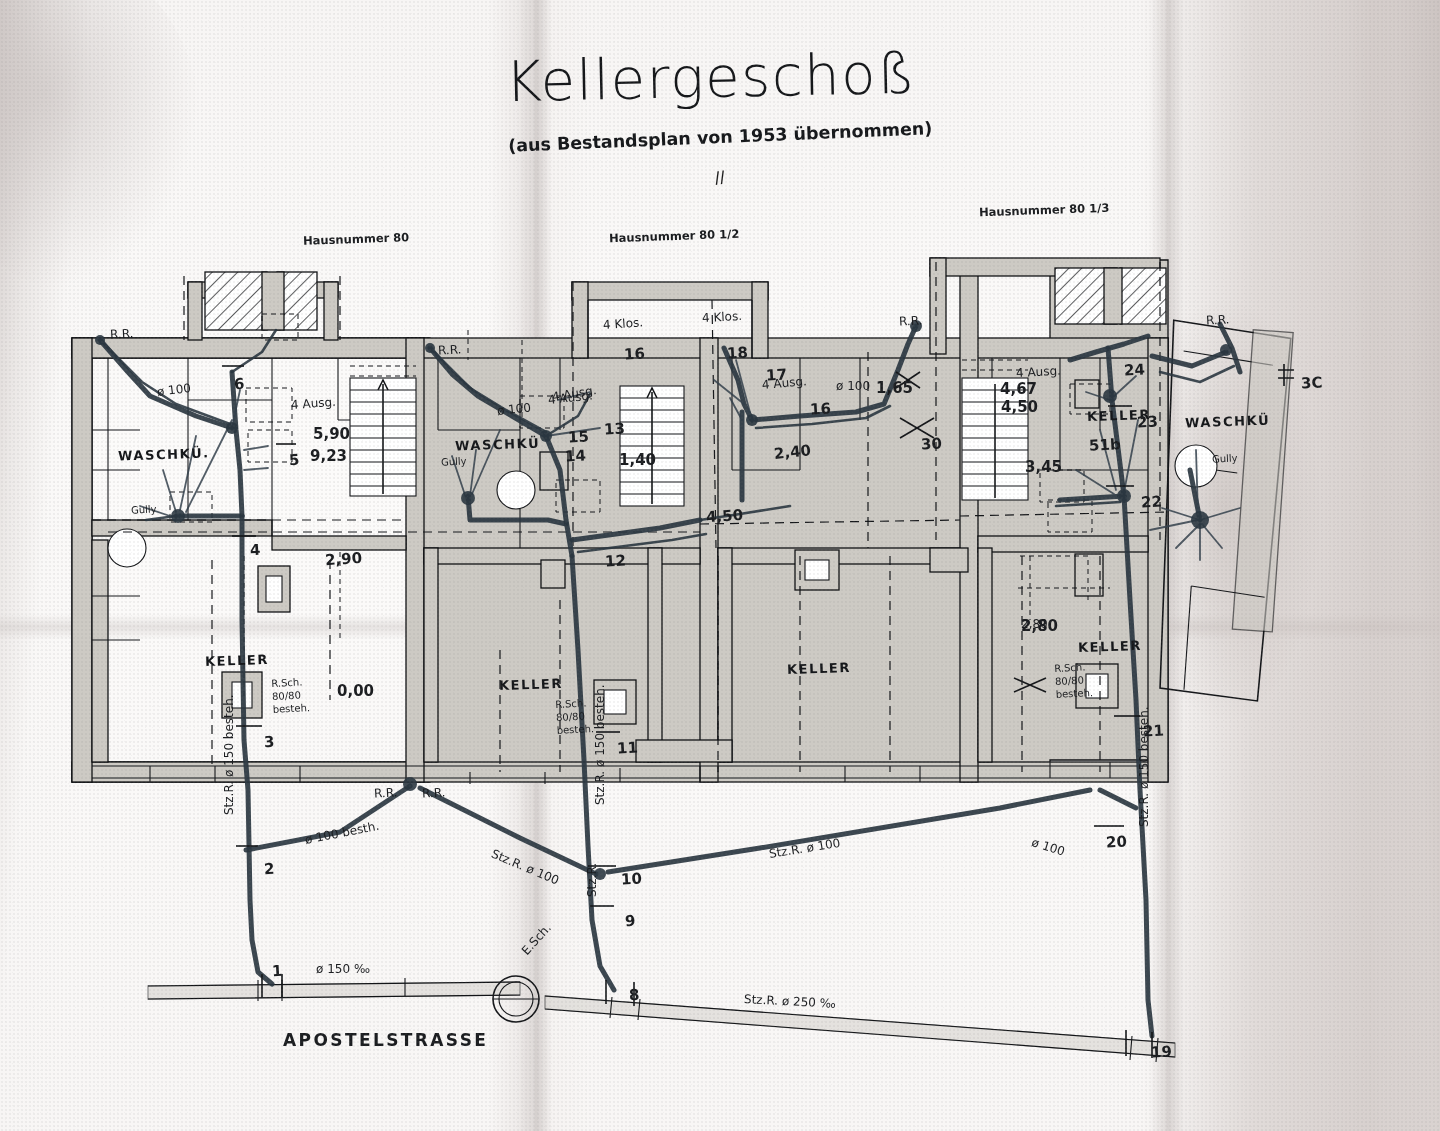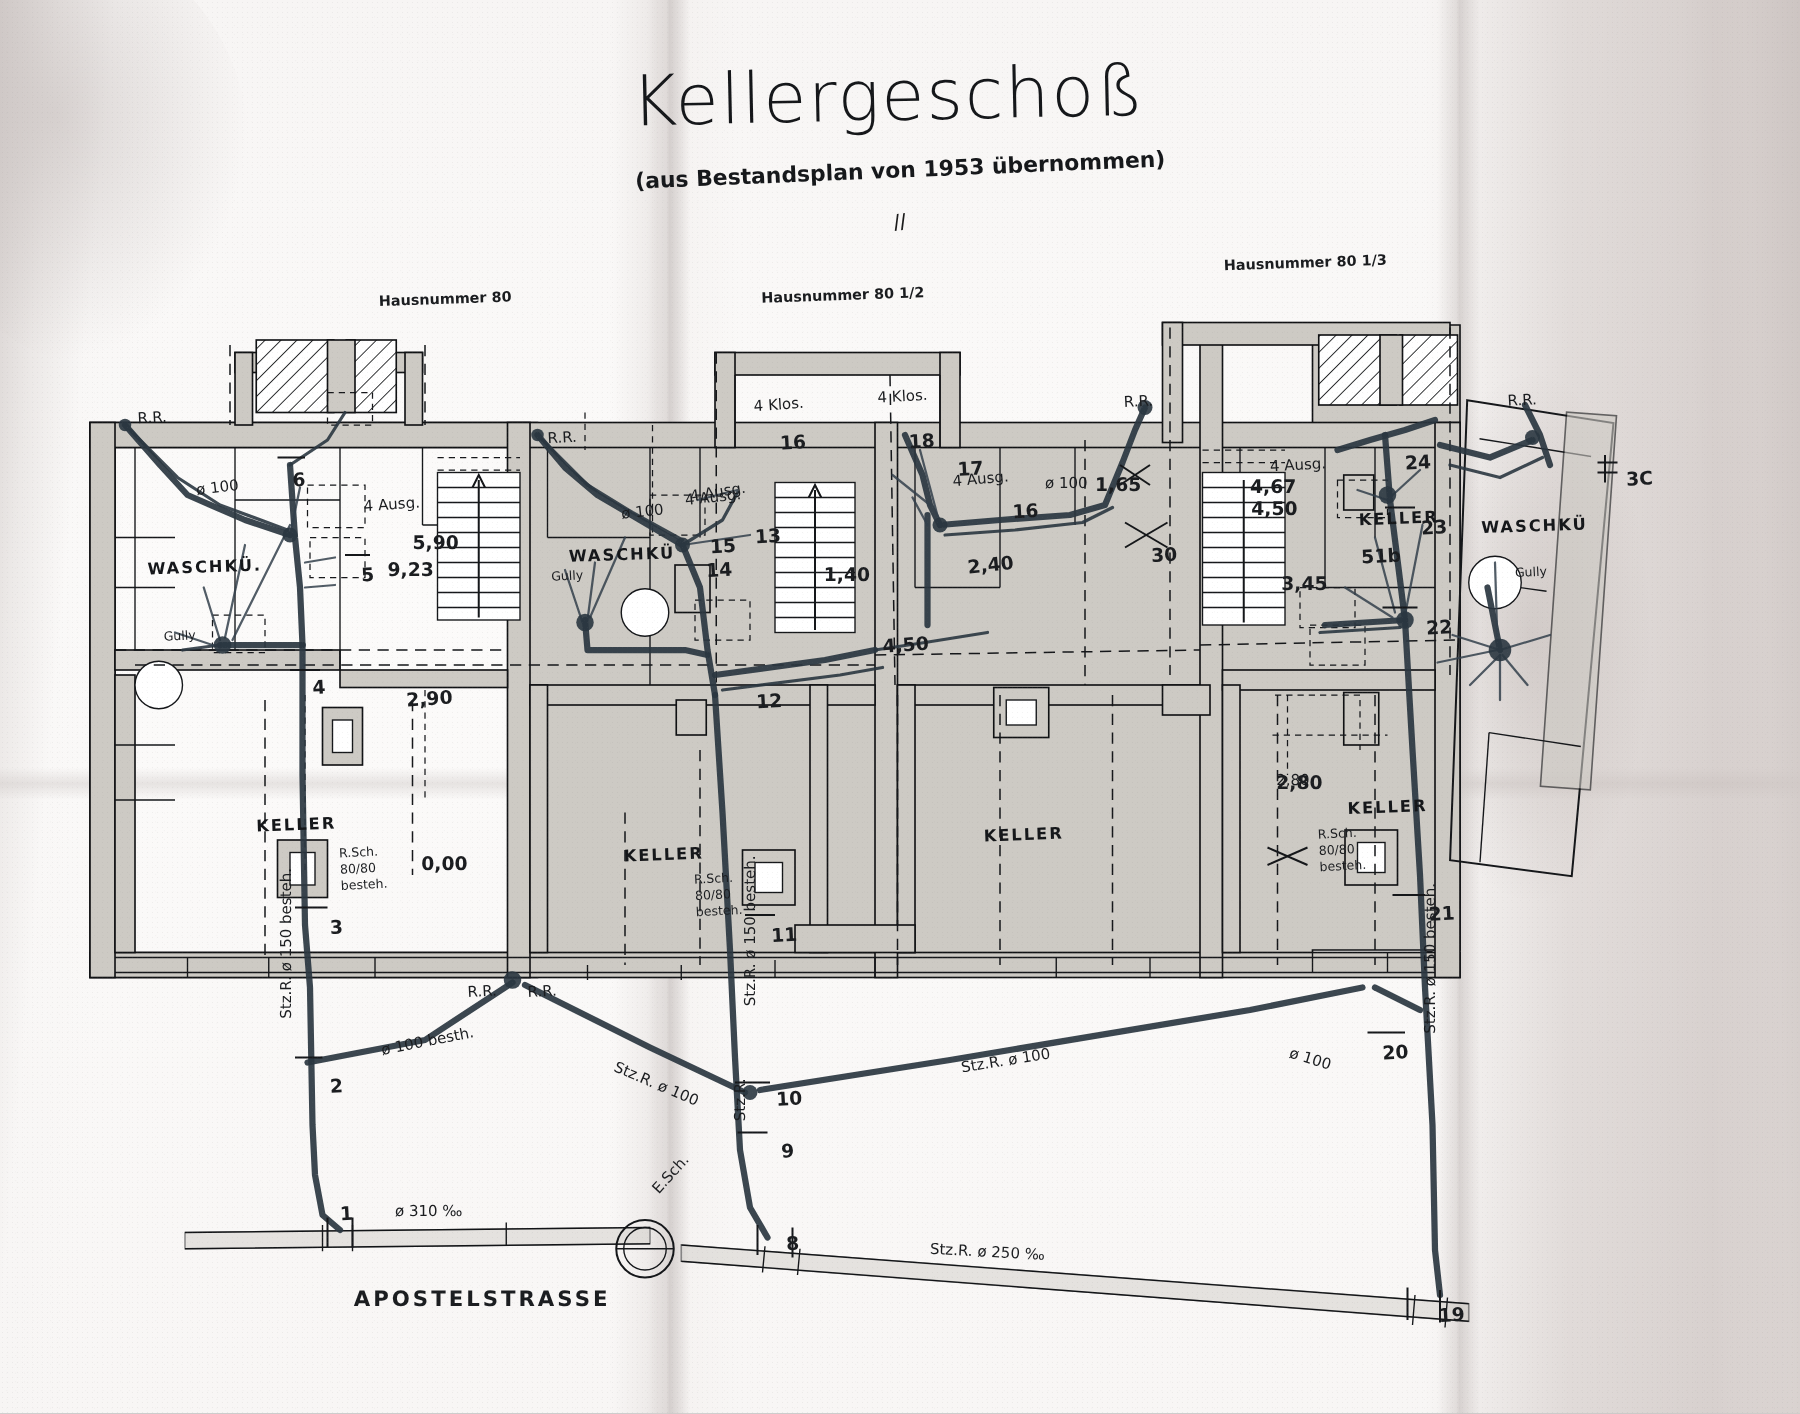--- a/index.html
+++ b/index.html
@@ -437,51 +437,51 @@
       <div class="hw room" style="left: 1185px; top: 414px; transform: rotate(-2deg);">WASCHKÜ</div>
       <div class="hw small" style="left: 131px; top: 504px; transform: rotate(-3deg);">Gully</div>
       <div class="hw small" style="left: 441px; top: 456px; transform: rotate(-3deg);">Gully</div>
       <div class="hw small" style="left: 1212px; top: 453px; transform: rotate(-3deg);">Gully</div>
       <div class="hw" style="left: 110px; top: 327px; transform: rotate(-3deg);">R.R.</div>
       <div class="hw" style="left: 438px; top: 343px; transform: rotate(-3deg);">R.R.</div>
       <div class="hw" style="left: 899px; top: 314px; transform: rotate(-3deg);">R.R.</div>
       <div class="hw" style="left: 1206px; top: 313px; transform: rotate(-3deg);">R.R.</div>
       <div class="hw" style="left: 374px; top: 786px; transform: rotate(-3deg);">R.R.</div>
       <div class="hw" style="left: 422px; top: 786px; transform: rotate(-3deg);">R.R.</div>
-      <div class="hw num" style="left: 330px; top: 425px;">5,90</div>
+      <div class="hw num" style="left: 313px; top: 425px;">5,90</div>
       <div class="hw num" style="left: 310px; top: 447px;">9,23</div>
       <div class="hw num" style="left: 325px; top: 550px; transform: rotate(-4deg);">2,90</div>
       <div class="hw num" style="left: 337px; top: 682px;">0,00</div>
       <div class="hw num" style="left: 774px; top: 443px; transform: rotate(-6deg);">2,40</div>
       <div class="hw num" style="left: 706px; top: 507px; transform: rotate(-4deg);">4,50</div>
       <div class="hw num" style="left: 1000px; top: 380px;">4,67</div>
       <div class="hw num" style="left: 1001px; top: 398px;">4,50</div>
       <div class="hw num" style="left: 1025px; top: 458px;">3,45</div>
       <div class="hw num" style="left: 1021px; top: 617px;">2,80</div>
       <div class="hw num" style="left: 876px; top: 379px; text-align: center;">1,65</div>
-      <div class="hw num" style="left: 619px; top: 451px; padding-left: 40px;">1,40</div>
+      <div class="hw num" style="left: 619px; top: 451px;">1,40</div>
       <div class="hw" style="left: 157px; top: 385px; transform: rotate(-7deg); transform-origin: left center;">ø 100</div>
       <div class="hw" style="left: 497px; top: 404px; transform: rotate(-6deg); transform-origin: left center;">ø 100</div>
       <div class="hw" style="left: 836px; top: 379px; transform-origin: left center;">ø 100</div>
       <div class="hw" style="left: 291px; top: 398px; transform: rotate(-4deg); transform-origin: left center;">4 Ausg.</div>
       <div class="hw" style="left: 552px; top: 390px; transform: rotate(-9deg); transform-origin: left center;">4 Ausg.</div>
       <div class="hw" style="left: 762px; top: 378px; transform: rotate(-5deg); transform-origin: left center;">4 Ausg.</div>
       <div class="hw" style="left: 1016px; top: 366px; transform: rotate(-3deg); transform-origin: left center;">4 Ausg.</div>
       <div class="hw" style="left: 603px; top: 318px; transform: rotate(-4deg); transform-origin: left center;">4 Klos.</div>
       <div class="hw" style="left: 702px; top: 311px; transform: rotate(-3deg); transform-origin: left center;">4 Klos.</div>
       <div class="hw" style="left: 548px; top: 393px; transform: rotate(-6deg); transform-origin: left center;">4 Ausg.</div>
       <div class="hw" style="left: 229px; top: 808px; transform: rotate(-90deg); transform-origin: left center;">Stz.R. ø 150 besteh.</div>
       <div class="hw" style="left: 600px; top: 798px; transform: rotate(-90deg); transform-origin: left center;">Stz.R. ø 150 besteh.</div>
       <div class="hw" style="left: 1144px; top: 820px; transform: rotate(-90deg); transform-origin: left center;">Stz.R. ø 150 besteh.</div>
       <div class="hw" style="left: 592px; top: 890px; transform: rotate(-90deg); transform-origin: left center;">Stz.R.</div>
       <div class="hw" style="left: 305px; top: 833px; transform: rotate(-11deg); transform-origin: left center;">ø 100 besth.</div>
       <div class="hw" style="left: 492px; top: 846px; transform: rotate(23deg); transform-origin: left center;">Stz.R. ø 100</div>
       <div class="hw" style="left: 769px; top: 847px; transform: rotate(-9deg); transform-origin: left center;">Stz.R. ø 100</div>
       <div class="hw" style="left: 1032px; top: 835px; transform: rotate(17deg); transform-origin: left center;">ø 100</div>
-      <div class="hw" style="left: 316px; top: 962px; transform-origin: left center;">ø 310 ‰</div>
+      <div class="hw" style="left: 316px; top: 962px; transform-origin: left center;">ø 150 ‰</div>
       <div class="hw" style="left: 744px; top: 992px; transform: rotate(3deg); transform-origin: left center;">Stz.R. ø 250 ‰</div>
       <div class="hw" style="left: 524px; top: 946px; transform: rotate(-48deg); transform-origin: left center;">E.Sch.</div>
       <div class="hw" style="left: 1021px; top: 617px; transform-origin: left center;">2,80</div>
       <div class="hw num" style="left: 272px; top: 962px; transform: rotate(-3deg);">1</div>
       <div class="hw num" style="left: 264px; top: 860px; transform: rotate(-3deg);">2</div>
       <div class="hw num" style="left: 264px; top: 733px; transform: rotate(-3deg);">3</div>
       <div class="hw num" style="left: 250px; top: 541px; transform: rotate(-3deg);">4</div>
       <div class="hw num" style="left: 289px; top: 451px; transform: rotate(-3deg);">5</div>
       <div class="hw num" style="left: 234px; top: 375px; transform: rotate(-3deg);">6</div>
       <div class="hw num" style="left: 629px; top: 986px; transform: rotate(-3deg);">8</div>

